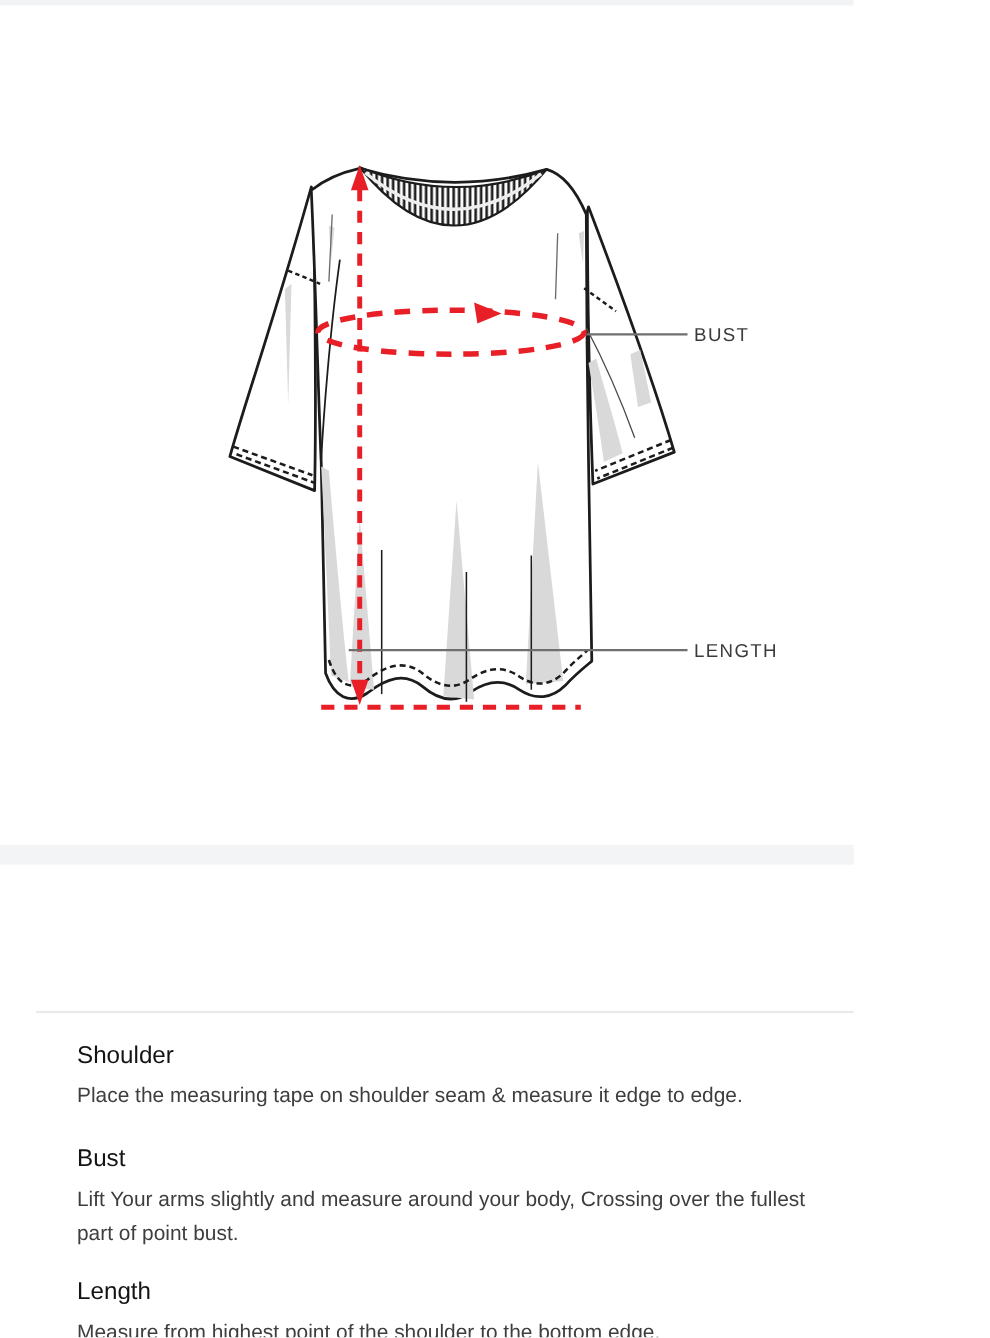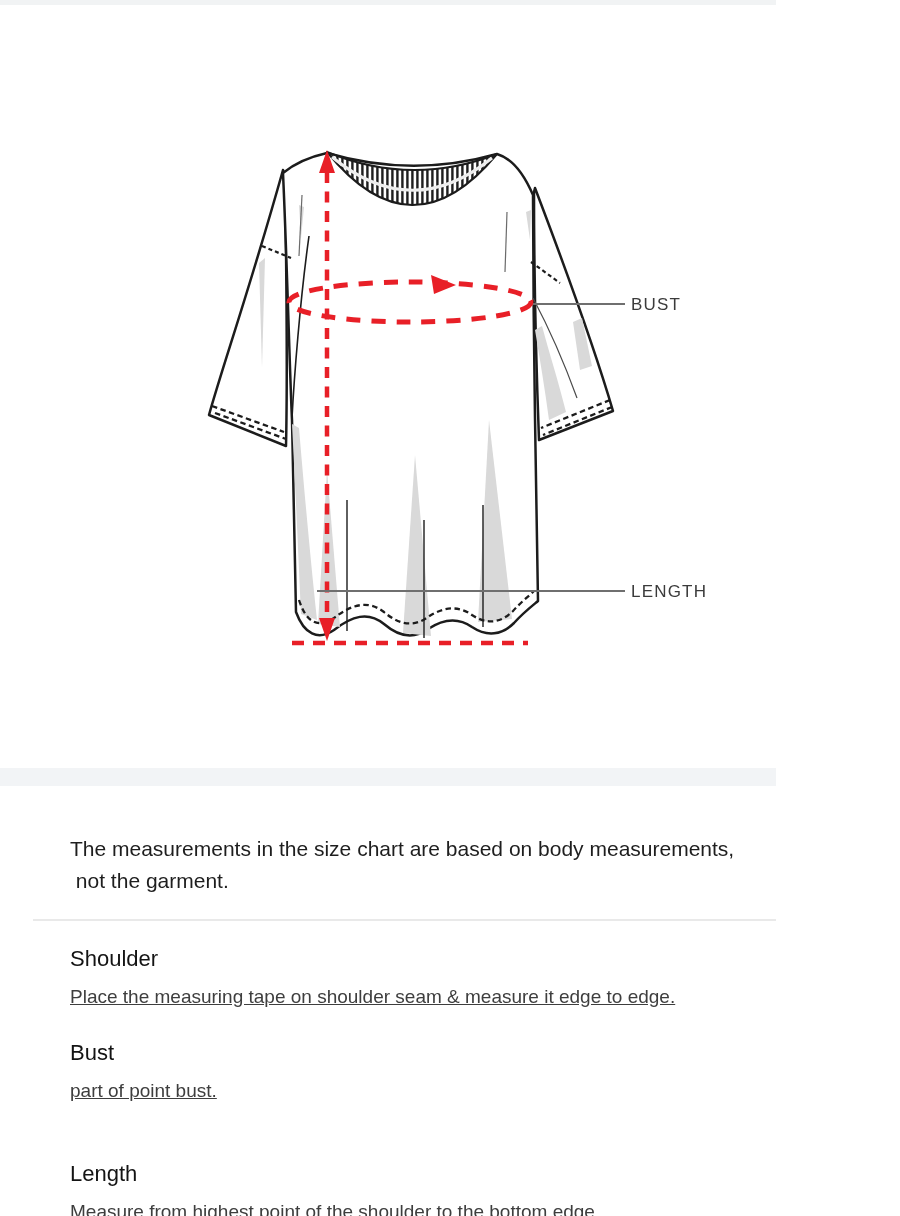--- a/index.html
+++ b/index.html
@@ -11,21 +11,21 @@
   #diagram-svg{position:absolute;left:0;top:0;width:900px;height:780px;}
   #section-band{position:absolute;left:0;top:768px;width:900px;height:18px;background:#f2f4f6;}
   #note{position:absolute;left:70px;top:833px;color:#1e1e1e;font-size:21px;line-height:32px;}
   .note-line{white-space:pre;}
   #divider{position:absolute;left:33px;top:919px;width:779px;height:2px;background:#e9e9e9;}
   .measure-section{position:absolute;left:70px;width:790px;}
   .measure-section h3{
     margin:0 0 9px 0;font-size:22px;font-weight:400;color:#141414;line-height:26px;
   }
   .measure-section p.line{
-    margin:0;font-size:19px;color:#3e3e3e;line-height:31px;white-space:nowrap;text-decoration:underline;
+    margin:0;font-size:19px;color:#3e3e3e;line-height:31px;white-space:nowrap;
   }
   svg text.diagram-label{
     font-family:"Liberation Sans",sans-serif;font-size:17px;letter-spacing:1.2px;
   }
 </style>
 </head>
 <body>
 
 <div id="screen">
 
@@ -99,34 +99,31 @@
     <g>
       <line x1="533" y1="304" x2="625" y2="304" stroke="#6f6f6f" stroke-width="2.2"></line>
       <line x1="317" y1="591" x2="625" y2="591" stroke="#6f6f6f" stroke-width="2.2"></line>
       <text class="diagram-label" x="631" y="310" fill="#3b3b3b">BUST</text>
       <text class="diagram-label" x="631" y="597" fill="#3b3b3b">LENGTH</text>
     </g>
   </svg>
 
   <div id="section-band"></div>
 
-  <div id="note">
-    <div class="note-line">The measurements in the size chart are based on body measurements,</div>
-    <div class="note-line"> not the garment.</div>
-  </div>
 
   <div id="divider"></div>
 
   <section class="measure-section" style="top:946px">
     <h3>Shoulder</h3>
     <p class="line">Place the measuring tape on shoulder seam &amp; measure it edge to edge.</p>
   </section>
 
   <section class="measure-section" style="top:1040px">
     <h3>Bust</h3>
+    <p class="line">Lift Your arms slightly and measure around your body, Crossing over the fullest</p>
     <p class="line">part of point bust.</p>
   </section>
 
   <section class="measure-section" style="top:1161px">
     <h3>Length</h3>
     <p class="line">Measure from highest point of the shoulder to the bottom edge.</p>
   </section>
 
 </div>
 

